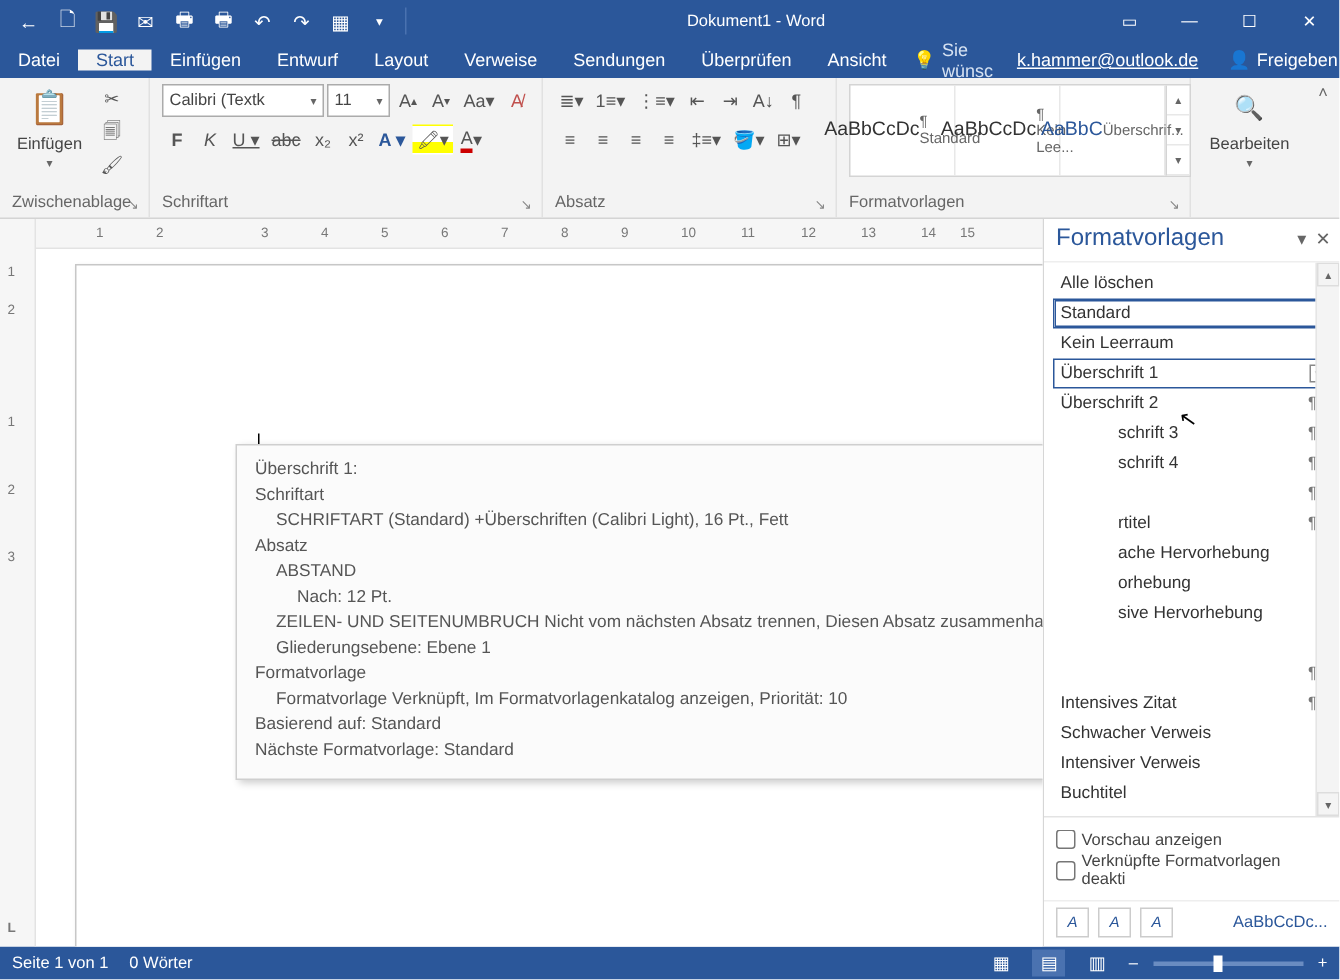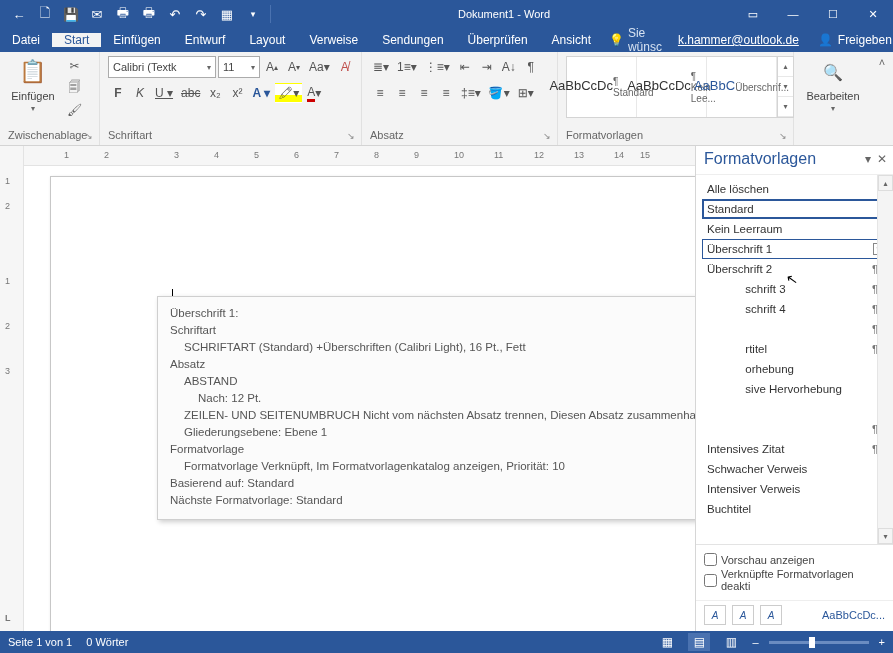--- a/index.html
+++ b/index.html
@@ -374,20 +374,24 @@
           </div>
           <div class="row">
             <span style="white-space: pre;"></span>
             <span class="pil">¶a</span>
           </div>
           <div class="row">
             <span style="white-space: pre;">            rtitel</span>
             <span class="pil">¶a</span>
           </div>
           <div class="row">
+            <span style="white-space: pre;">            ache Hervorhebung</span>
+            <span class="pil">a</span>
+          </div>
+          <div class="row">
             <span style="white-space: pre;">            orhebung</span>
             <span class="pil">a</span>
           </div>
           <div class="row">
             <span style="white-space: pre;">            sive Hervorhebung</span>
             <span class="pil">a</span>
           </div>
           <div class="row">
             <span style="white-space: pre;"></span>
             <span class="pil">a</span>

